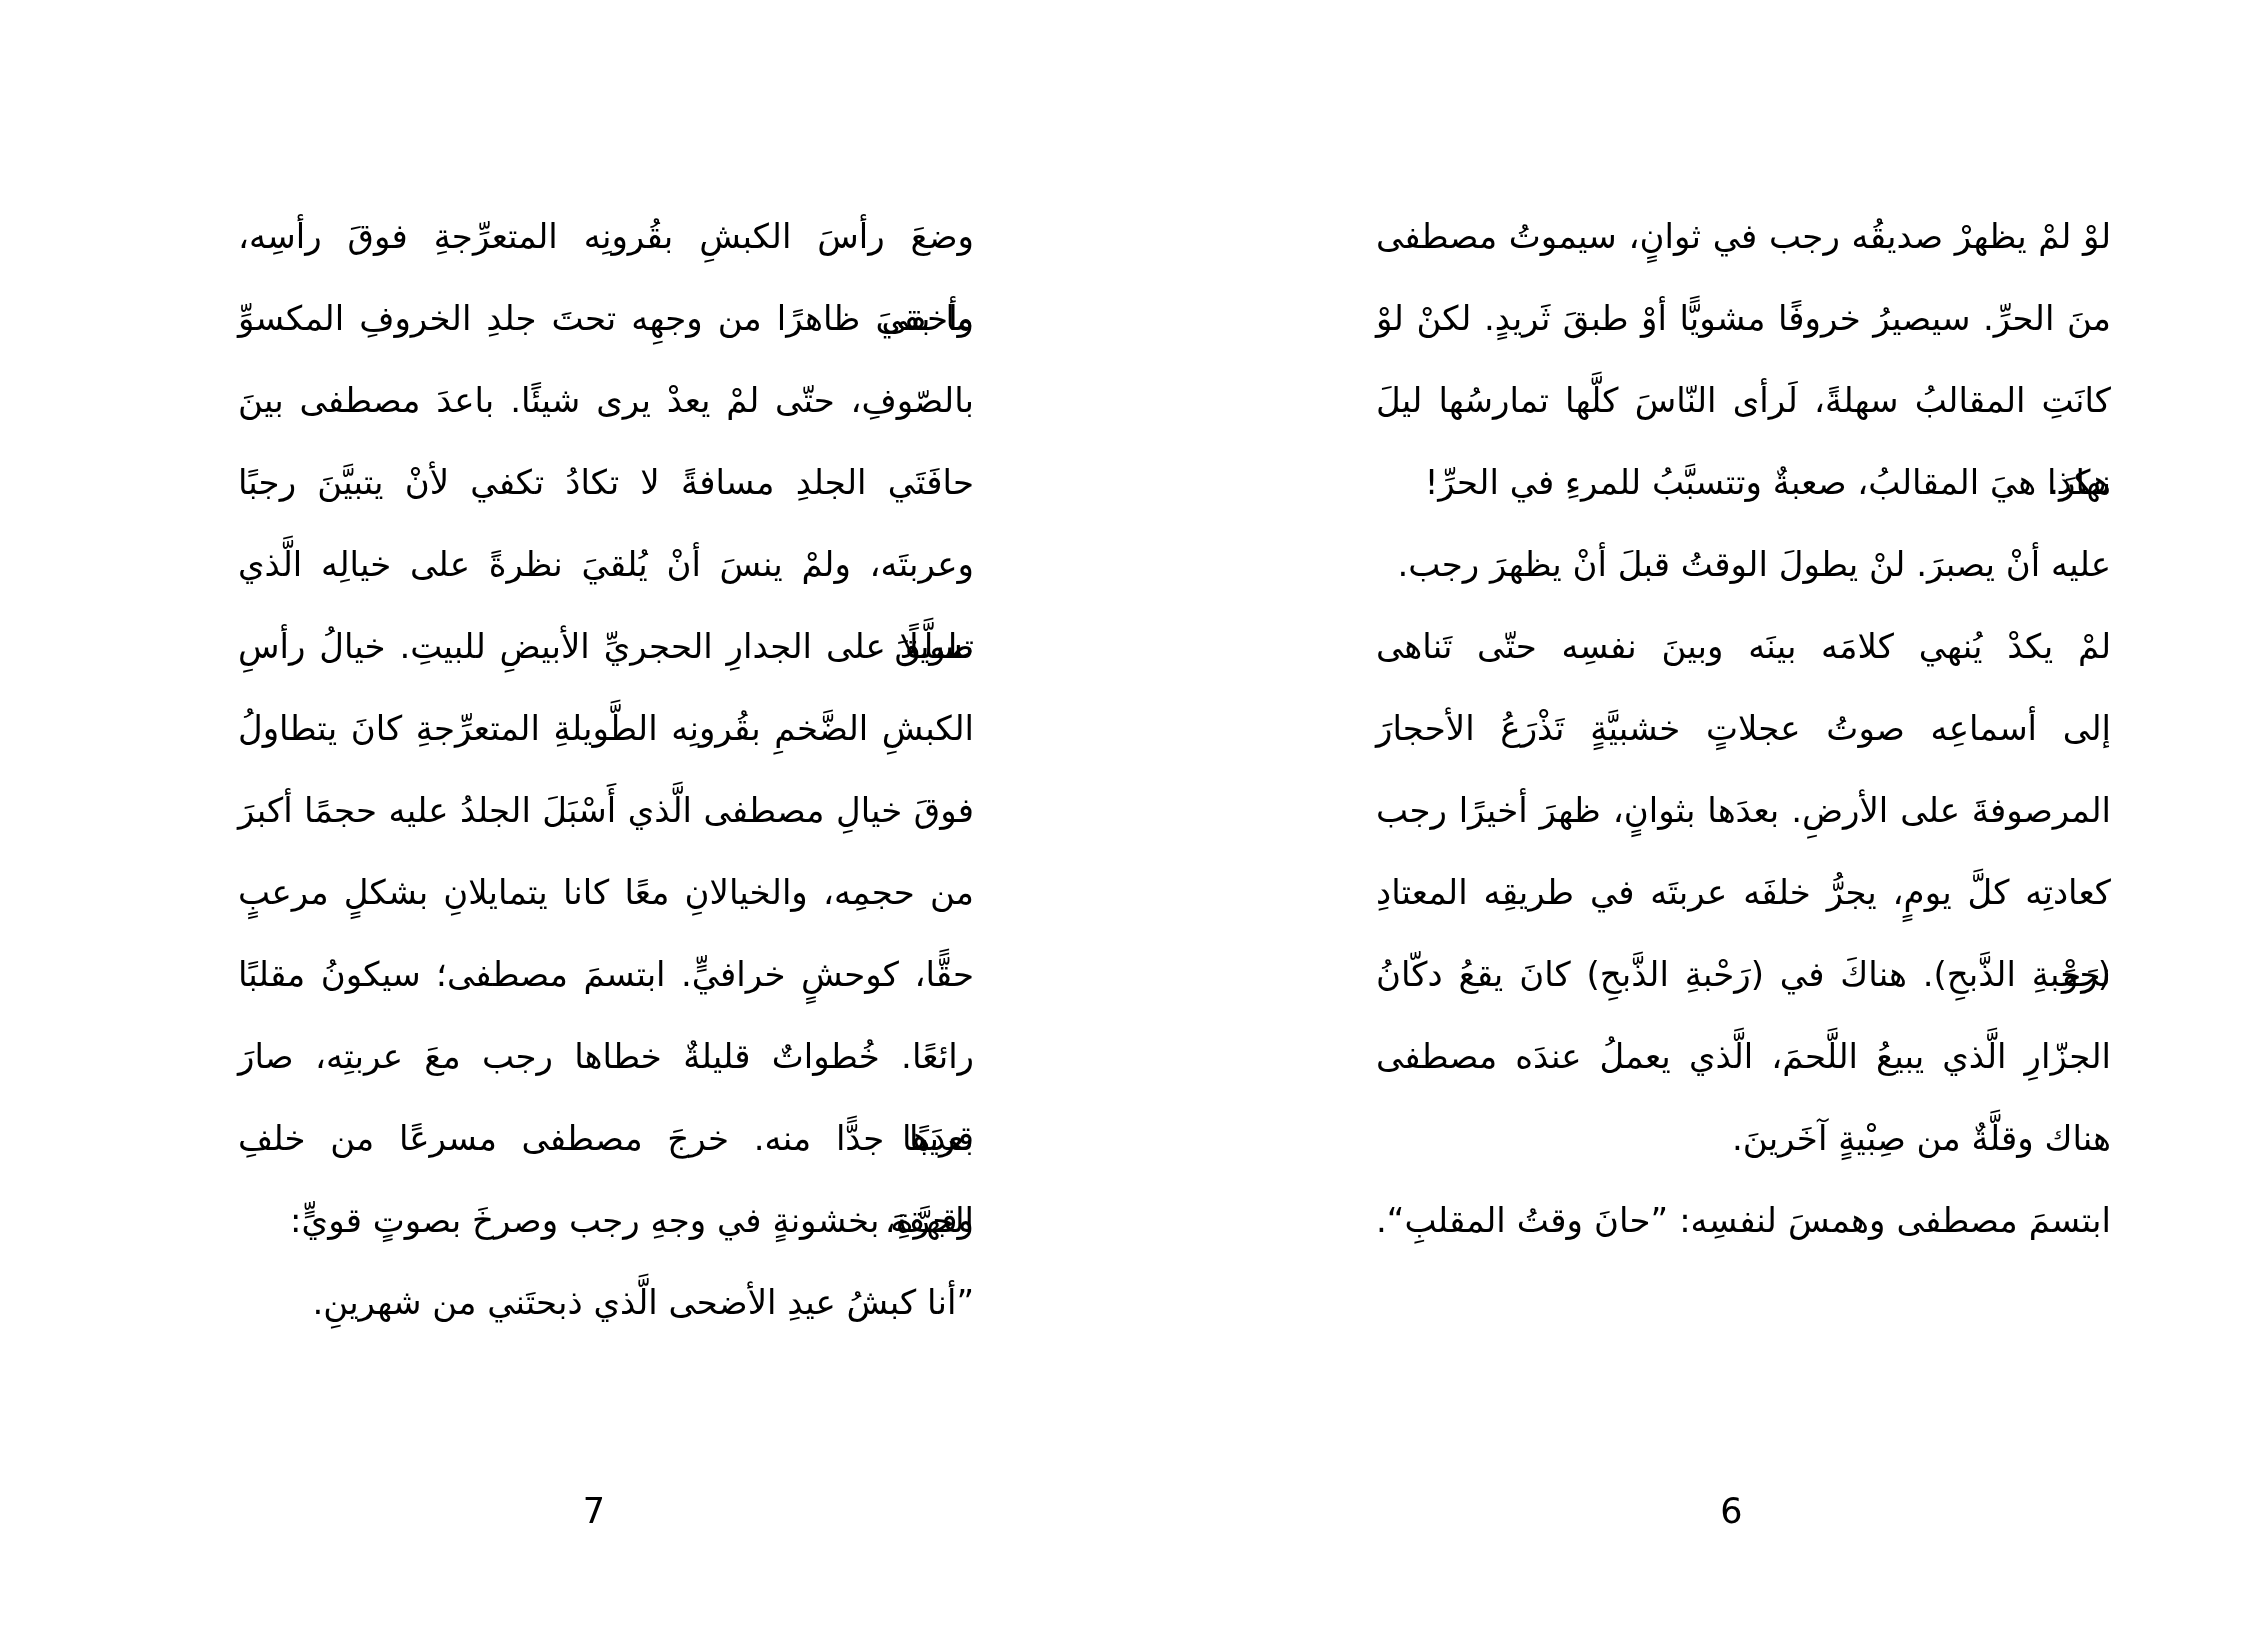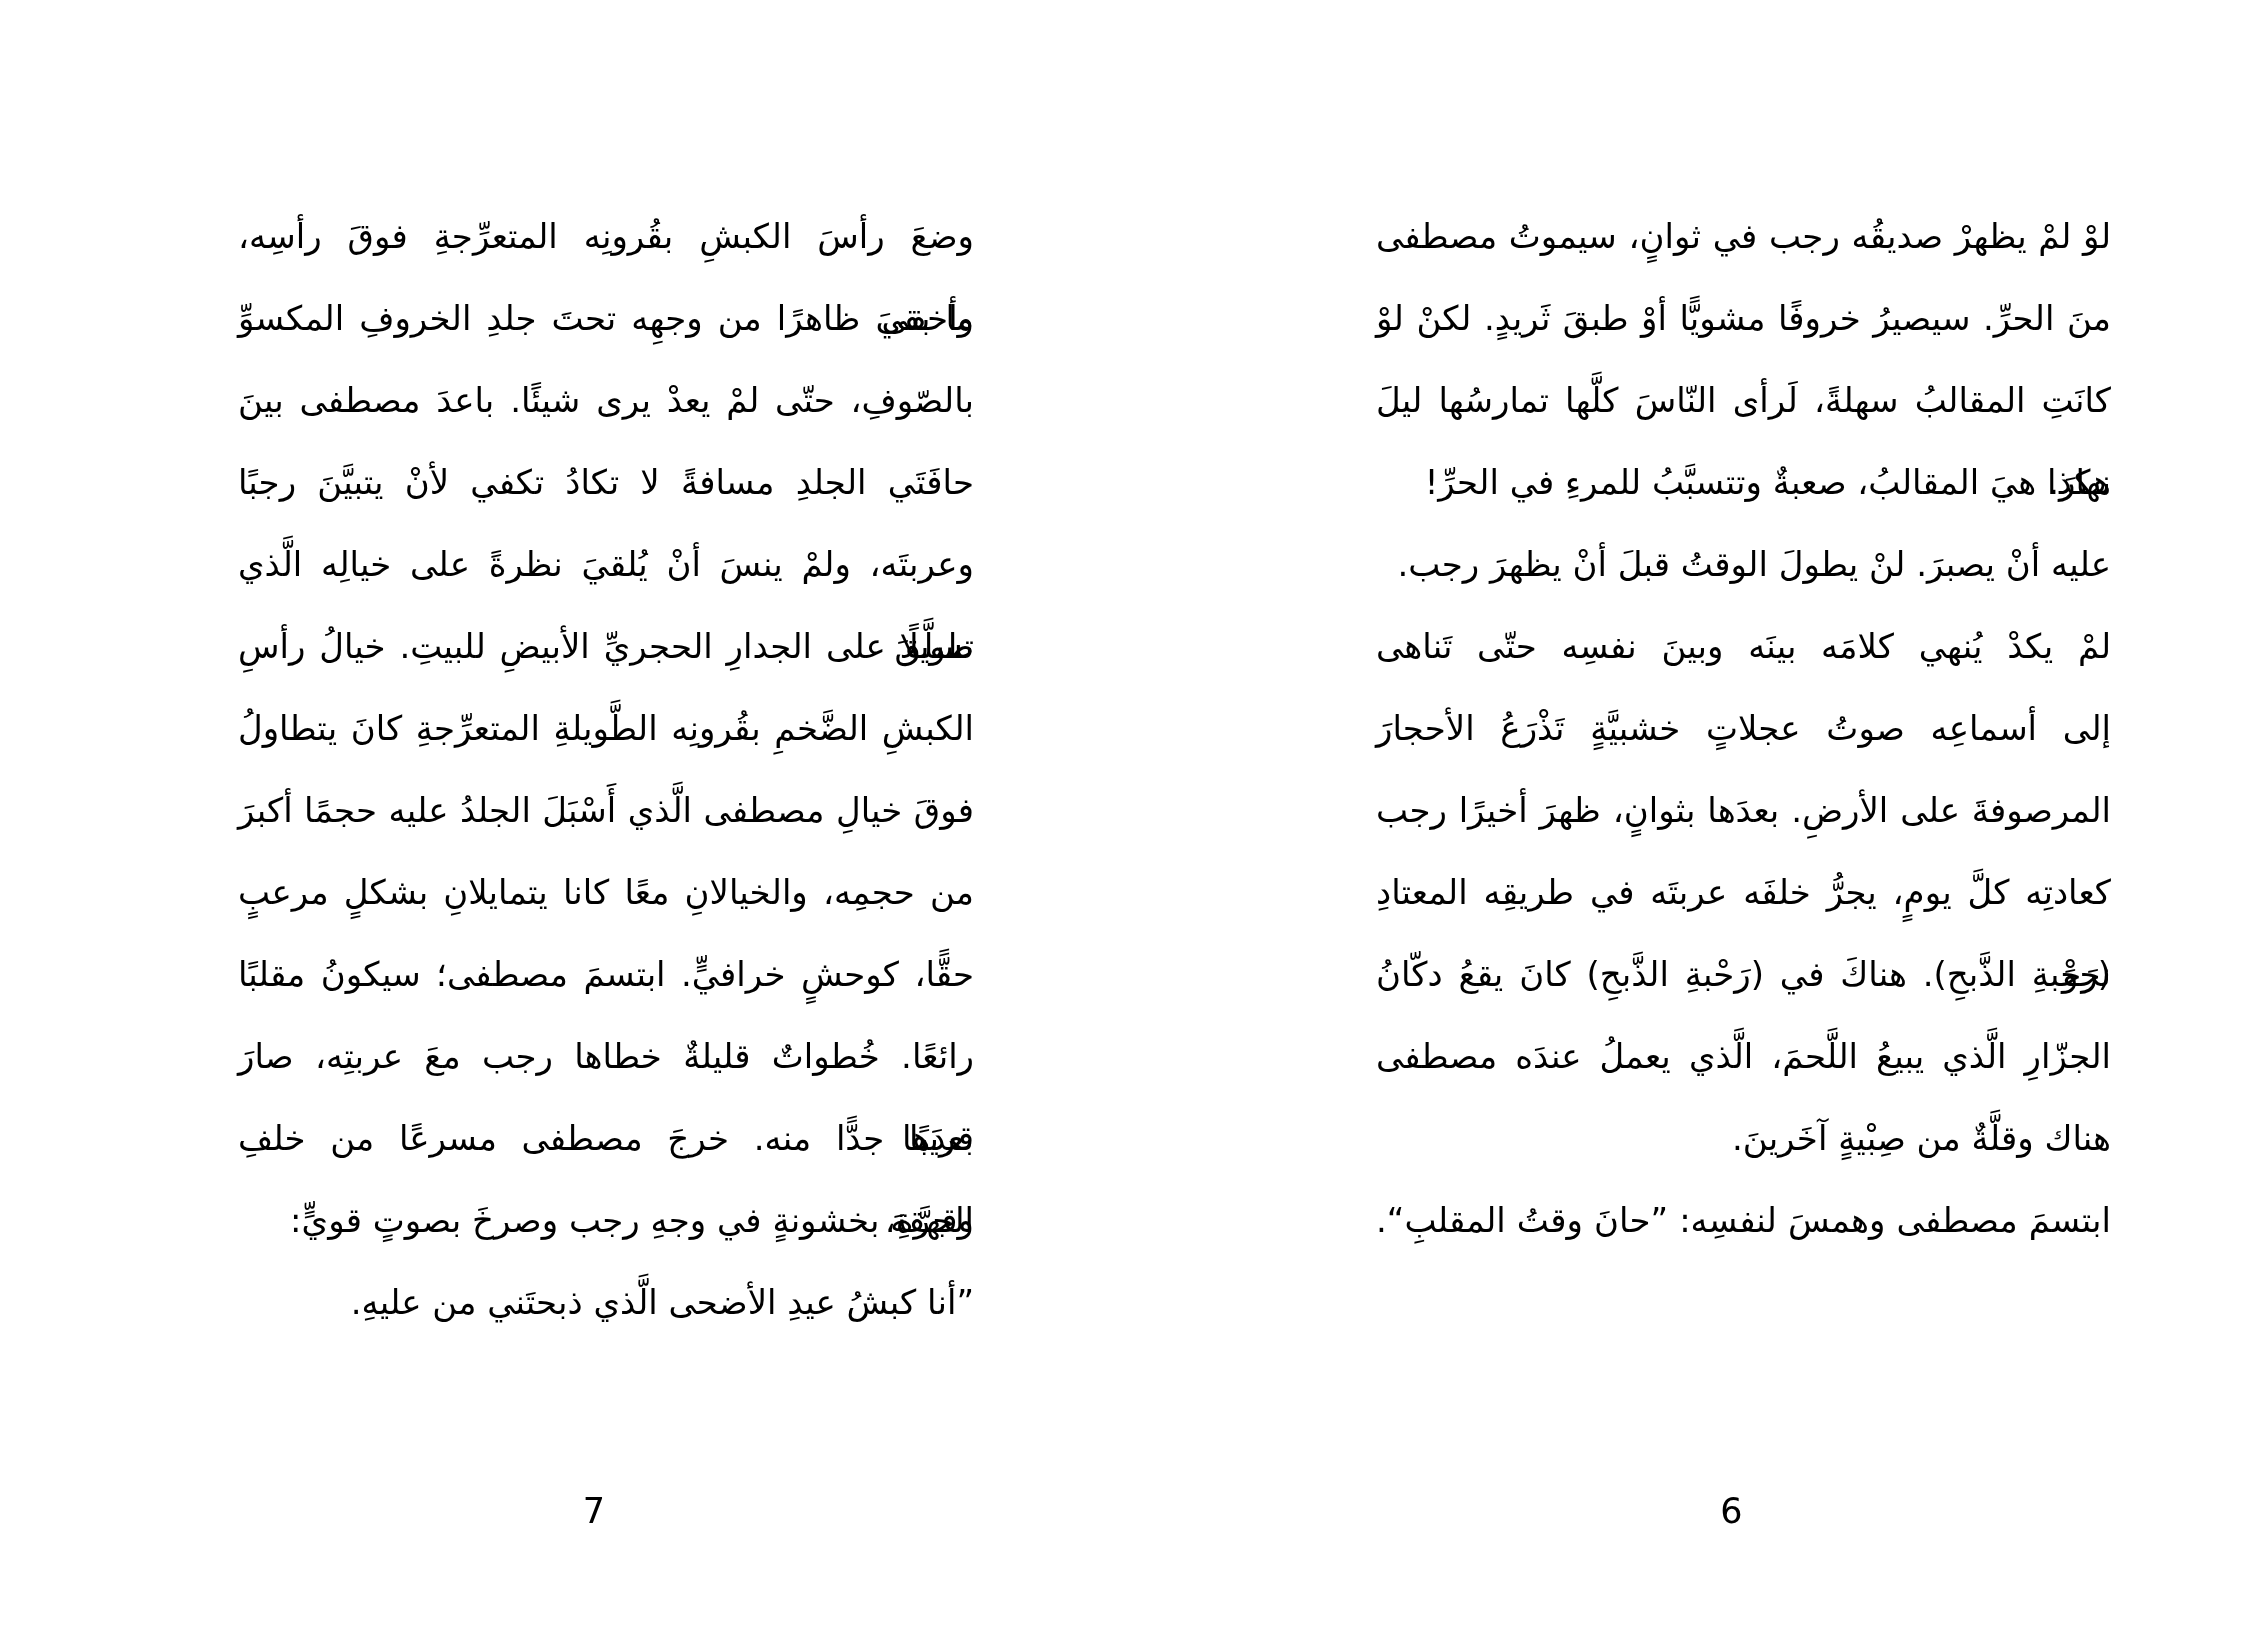--- a/index.html
+++ b/index.html
@@ -68,21 +68,21 @@
       <div class="line just">حافَتَي الجلدِ مسافةً لا تكادُ تكفي لأنْ يتبيَّنَ رجبًا</div>
       <div class="line just">وعربتَه، ولمْ ينسَ أنْ يُلقيَ نظرةً على خيالِه الَّذي تسلَّقَ</div>
       <div class="line just">طويلًا على الجدارِ الحجريِّ الأبيضِ للبيتِ. خيالُ رأسِ</div>
       <div class="line just">الكبشِ الضَّخمِ بقُرونِه الطَّويلةِ المتعرِّجةِ كانَ يتطاولُ</div>
       <div class="line just">فوقَ خيالِ مصطفى الَّذي أَسْبَلَ الجلدُ عليه حجمًا أكبرَ</div>
       <div class="line just">من حجمِه، والخيالانِ معًا كانا يتمايلانِ بشكلٍ مرعبٍ</div>
       <div class="line just">حقًّا، كوحشٍ خرافيٍّ. ابتسمَ مصطفى؛ سيكونُ مقلبًا</div>
       <div class="line just">رائعًا. خُطواتٌ قليلةٌ خطاها رجب معَ عربتِه، صارَ بعدَها</div>
       <div class="line just">قريبًا جدًّا منه. خرجَ مصطفى مسرعًا من خلفِ الجرَّةِ،</div>
       <div class="line short">وقهقهَ بخشونةٍ في وجهِ رجب وصرخَ بصوتٍ قويٍّ:</div>
-      <div class="line short">”أنا كبشُ عيدِ الأضحى الَّذي ذبحتَني من عليهِ.</div>
+      <div class="line short">”أنا كبشُ عيدِ الأضحى الَّذي ذبحتَني من شهرينِ.</div>
     </div>
     <div class="pagenum left">7</div>
   </section>
 
   <section>
     <div class="column right">
       <div class="line just">لوْ لمْ يظهرْ صديقُه رجب في ثوانٍ، سيموتُ مصطفى</div>
       <div class="line just">منَ الحرِّ. سيصيرُ خروفًا مشويًّا أوْ طبقَ ثَريدٍ. لكنْ لوْ</div>
       <div class="line just">كانَتِ المقالبُ سهلةً، لَرأى النّاسَ كلَّها تمارسُها ليلَ نهارَ.</div>
       <div class="line short">هكذا هيَ المقالبُ، صعبةٌ وتتسبَّبُ للمرءِ في الحرِّ!</div>

